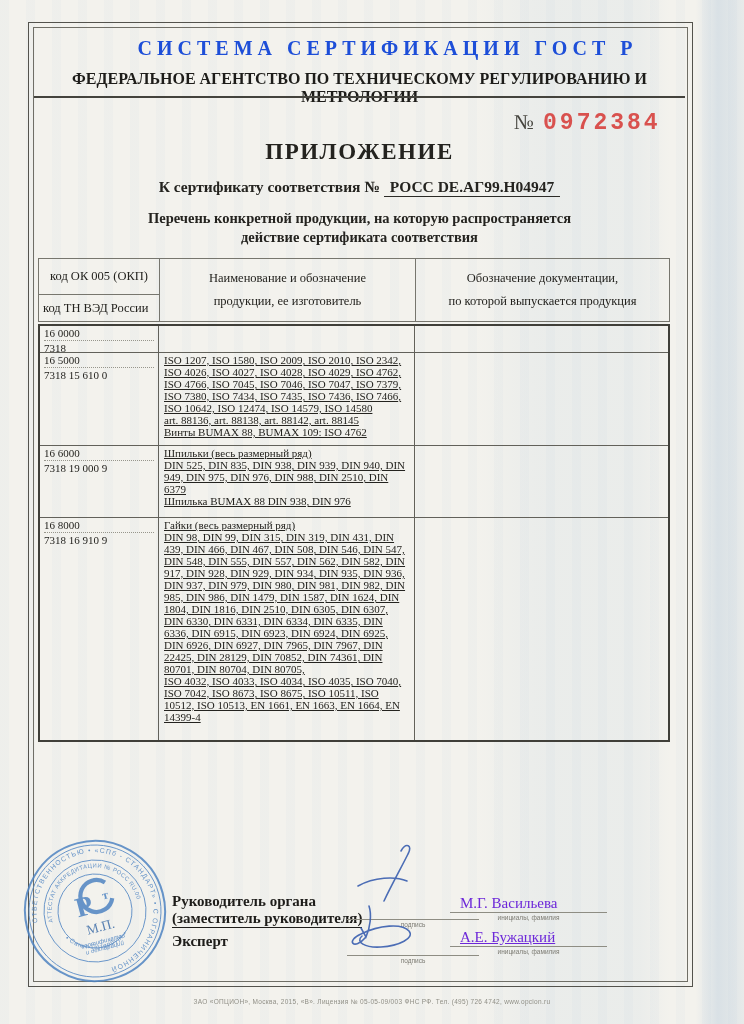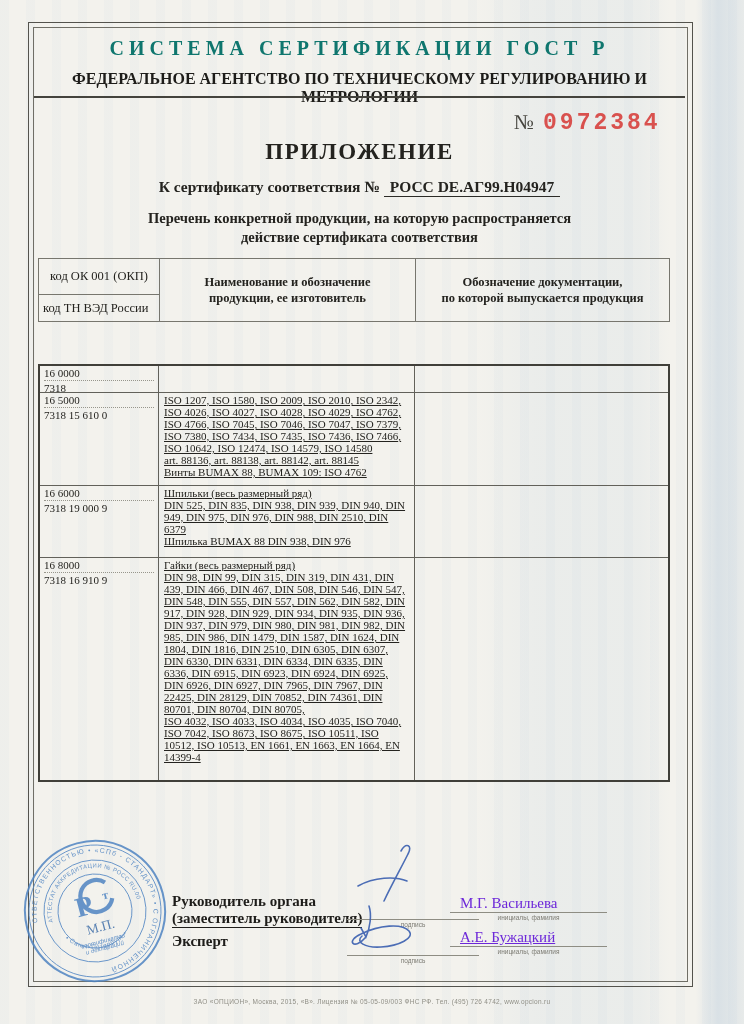--- a/index.html
+++ b/index.html
@@ -8,47 +8,47 @@
   
   .page::before{content:"";position:absolute;inset:0;pointer-events:none;
     background:
       linear-gradient(90deg, rgba(160,190,215,0) 0 64%, rgba(160,190,215,.10) 72% 86%, rgba(160,190,215,0) 90%),
       repeating-linear-gradient(90deg, rgba(150,180,210,.05) 0 9px, rgba(150,180,210,0) 9px 26px),
       linear-gradient(90deg, rgba(150,180,210,0) 0 93.5%, rgba(150,180,210,.28) 96.5%, rgba(150,180,210,.12) 100%);}
   .frame-outer{position:absolute;left:28px;top:22px;width:663px;height:963px;border:1.6px solid #54534d;}
   .frame-inner{position:absolute;left:33px;top:27px;width:653px;height:953px;border:1px solid #6f6e66;}
   .header-rule{position:absolute;left:34px;top:96px;width:651px;border-top:2.2px solid #44433d;}
   .centered{position:absolute;left:28px;width:663px;text-align:center;}
-  .sys-title{top:37px;font-size:20px;font-weight:bold;letter-spacing:5px;color:#0f766e;}
+  .sys-title{top:37px;font-size:20px;font-weight:bold;letter-spacing:5px;color:#1d4ed8;margin-left:28px;}
   .agency-title{top:70px;font-size:16px;font-weight:bold;letter-spacing:0;color:#1d1c19;}
   .doc-number{position:absolute;left:514px;top:110px;display:flex;align-items:baseline;}
   .numero{font-size:21px;color:#45443e;}
   .doc-number-value{font-family:"Liberation Mono","DejaVu Sans Mono",monospace;
         font-size:23px;color:#d9514e;letter-spacing:3px;margin-left:9px;font-weight:bold;}
   .appendix-title{top:139px;font-size:23px;font-weight:bold;letter-spacing:1.5px;}
   .cert-line{top:178px;font-size:15.5px;font-weight:bold;}
   .cert-num{border-bottom:1.3px solid #2c2b27;padding:0 6px 1px;}
   .subtitle1{top:210px;font-size:14.5px;font-weight:bold;}
   .subtitle2{top:229px;font-size:14.5px;font-weight:bold;}
 
   
   .thead{position:absolute;left:38px;top:258px;width:632px;height:64px;display:grid;
          grid-template-columns:121px 256px auto;border:1px solid #77766e;box-sizing:border-box;
          font-size:12.5px;background:transparent;}
   .thead .hc{border-right:1px solid #77766e;box-sizing:border-box;}
   .thead .hc:last-child{border-right:none;}
   .hc1-top{height:36px;border-bottom:1px solid #77766e;display:flex;align-items:center;justify-content:center;box-sizing:border-box;}
   .hc1-bot{height:26px;display:flex;align-items:center;padding-left:4px;box-sizing:border-box;}
   .hc-center{display:flex;align-items:center;justify-content:center;text-align:center;
-             white-space:pre-line;line-height:16px;font-weight:bold;}
+             white-space:pre-line;line-height:23px;}
 
   
   .tbody{position:absolute;left:38px;top:324px;width:632px;display:grid;
          grid-template-columns:119px 256px auto;grid-template-rows:27px 93px 72px 222px;
-         border:2px solid #403f39;box-sizing:border-box;font-size:11px;margin-top:40px;}
+         border:2px solid #403f39;box-sizing:border-box;font-size:11px;}
   .tc{border-right:1px solid #62615a;border-bottom:1px solid #62615a;box-sizing:border-box;overflow:hidden;}
   .tc.last-col{border-right:none;}
   .tc.last-row{border-bottom:none;}
   .code-cell{padding:1px 4px 0;line-height:12px;}
   .okp{border-bottom:1px dotted #97968c;padding-bottom:1px;margin-bottom:1px;}
   .prod-cell{padding:1px 2px 0 5px;line-height:12px;white-space:pre-line;text-decoration:underline;}
 
   
   .sig-label{position:absolute;left:172px;font-size:15px;font-weight:bold;color:#1e1d1a;}
   .u{border-bottom:1.7px solid #1e1d1a;display:inline-block;padding-bottom:0;}
@@ -86,21 +86,21 @@
   <div class="centered cert-line">
     <span>К сертификату соответствия №</span>
     <span class="cert-num">РОСС DE.АГ99.Н04947</span>
   </div>
 
   <div class="centered subtitle1">Перечень конкретной продукции,  на которую распространяется</div>
   <div class="centered subtitle2">действие сертификата соответствия</div>
 
   <div class="thead">
     <div class="hc">
-      <div class="hc1-top">код ОК 001 (ОКП)</div>
+      <div class="hc1-top">код ОК 005 (ОКП)</div>
       <div class="hc1-bot">код ТН ВЭД России</div>
     </div>
     <div class="hc hc-center">Наименование и обозначение
 продукции, ее изготовитель</div>
     <div class="hc hc-center">Обозначение документации,
 по которой выпускается продукция</div>
   </div>
 
   <div class="tbody">
 

